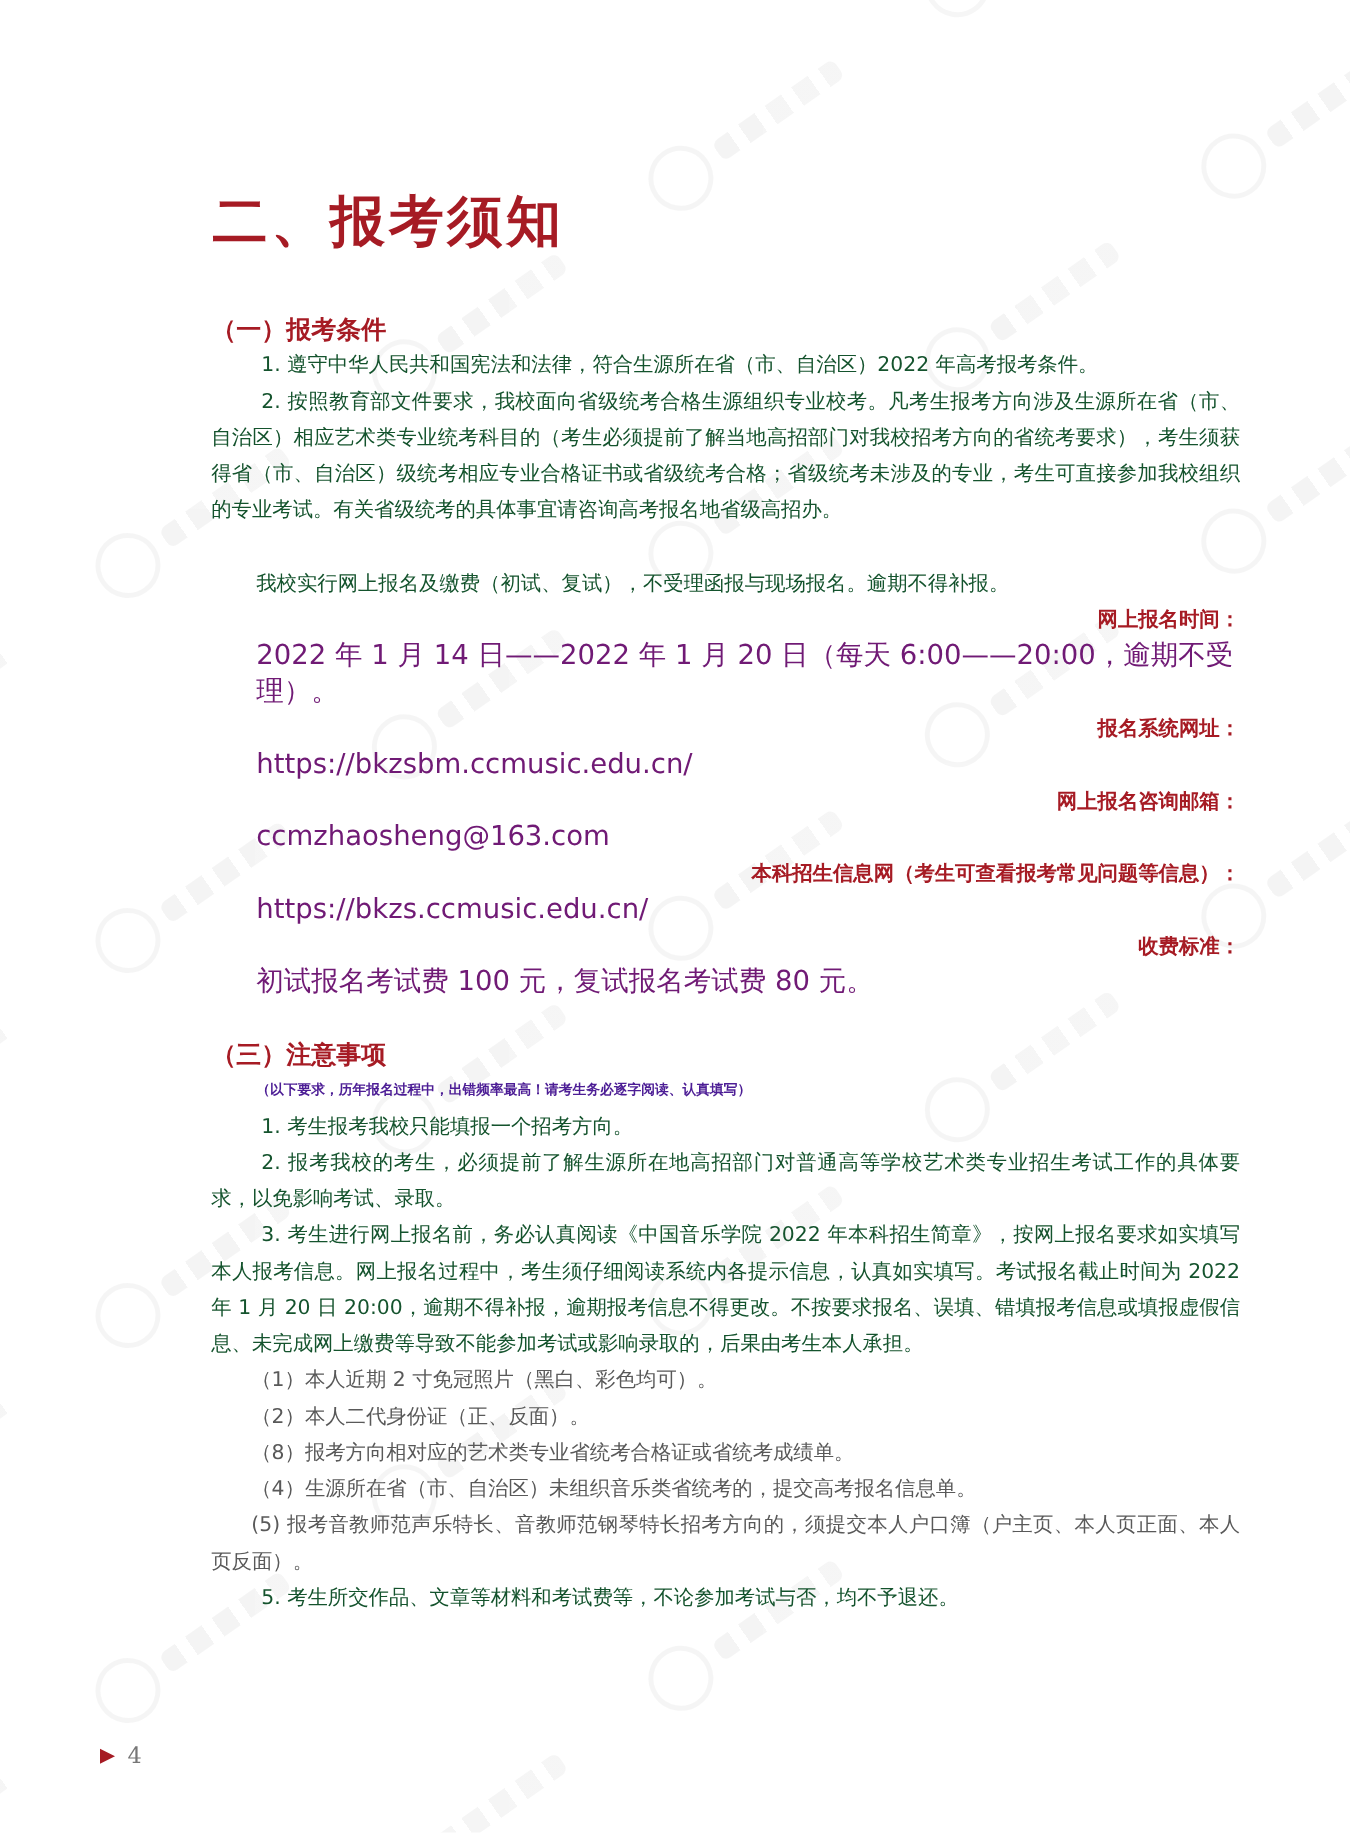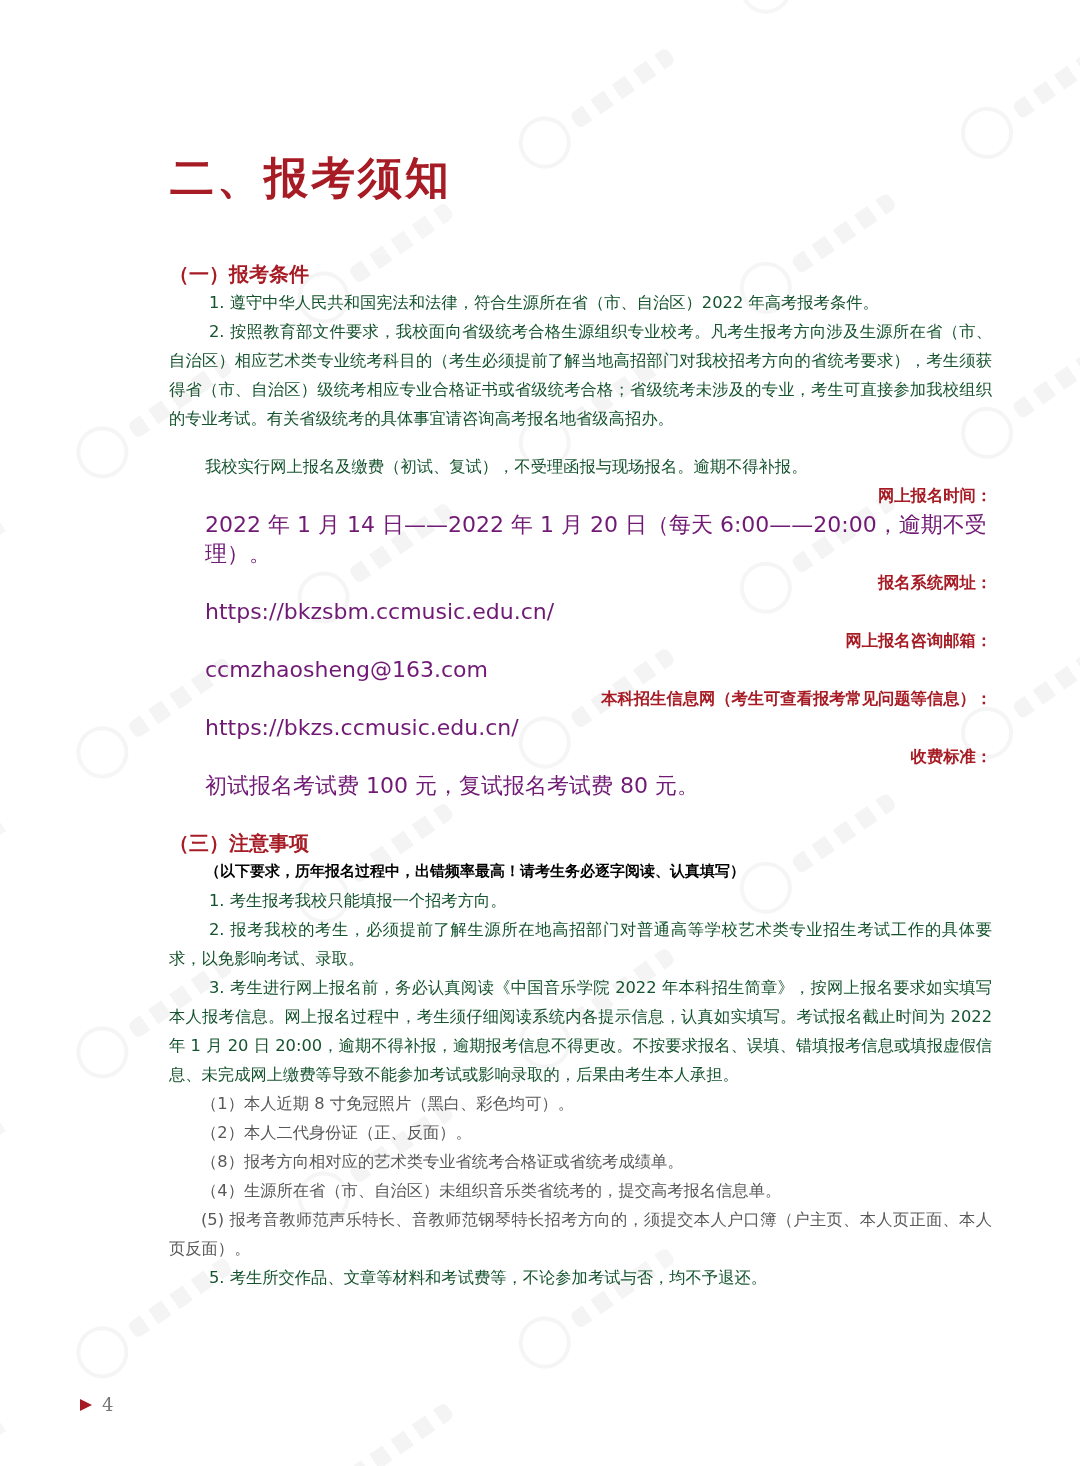--- a/index.html
+++ b/index.html
@@ -102,23 +102,23 @@
   .value {
     margin: 0;
     padding-left: 36px;
     font-size: 22px;
     line-height: 29px;
     color: #701a75;
   }
   .notice {
     margin: 0;
     padding-left: 36px;
-    font-size: 15px;
+    font-size: 11px;
     font-weight: bold;
-    color: #000000;
+    color: #4c1d95;
     line-height: 29px;
   }
   .sub-item {
     margin: 0;
     font-size: 16.3px;
     line-height: 29px;
     color: #595959;
     text-indent: 32px;
     text-align: justify;
   }
@@ -258,21 +258,21 @@
         <div class="wm-seal"></div>
         <div class="wm-text"></div>
       </div>
     </div>
 </div>
 
 <div class="page">
 
   <h1 class="main-title">二、报考须知</h1>
 
-  <section class="section" style="top:260px">
+  <section class="section" style="top:249px">
     <h2 class="section-heading">（一）报考条件</h2>
     <p class="para">1. 遵守中华人民共和国宪法和法律，符合生源所在省（市、自治区）2022 年高考报考条件。</p>
     <p class="para">2. 按照教育部文件要求，我校面向省级统考合格生源组织专业校考。凡考生报考方向涉及生源所在省（市、自治区）相应艺术类专业统考科目的（考生必须提前了解当地高招部门对我校招考方向的省统考要求），考生须获得省（市、自治区）级统考相应专业合格证书或省级统考合格；省级统考未涉及的专业，考生可直接参加我校组织的专业考试。有关省级统考的具体事宜请咨询高考报名地省级高招办。</p>
   </section>
 
   <section class="section" style="top:452px">
     <p class="para noindent">我校实行网上报名及缴费（初试、复试），不受理函报与现场报名。逾期不得补报。</p>
     <p class="label">网上报名时间：</p>
     <p class="value">2022 年 1 月 14 日——2022 年 1 月 20 日（每天 6:00——20:00，逾期不受理）。</p>
     <p class="label">报名系统网址：</p>
@@ -284,21 +284,21 @@
     <p class="label">收费标准：</p>
     <p class="value">初试报名考试费 100 元，复试报名考试费 80 元。</p>
   </section>
 
   <section class="section" style="top:829px">
     <h2 class="section-heading">（三）注意事项</h2>
     <p class="notice">（以下要求，历年报名过程中，出错频率最高！请考生务必逐字阅读、认真填写）</p>
     <p class="para">1. 考生报考我校只能填报一个招考方向。</p>
     <p class="para">2. 报考我校的考生，必须提前了解生源所在地高招部门对普通高等学校艺术类专业招生考试工作的具体要求，以免影响考试、录取。</p>
     <p class="para">3. 考生进行网上报名前，务必认真阅读《中国音乐学院 2022 年本科招生简章》，按网上报名要求如实填写本人报考信息。网上报名过程中，考生须仔细阅读系统内各提示信息，认真如实填写。考试报名截止时间为 2022 年 1 月 20 日 20:00，逾期不得补报，逾期报考信息不得更改。不按要求报名、误填、错填报考信息或填报虚假信息、未完成网上缴费等导致不能参加考试或影响录取的，后果由考生本人承担。</p>
-    <p class="sub-item">（1）本人近期 8 寸免冠照片（黑白、彩色均可）。</p>
+    <p class="sub-item">（1）本人近期 2 寸免冠照片（黑白、彩色均可）。</p>
     <p class="sub-item">（2）本人二代身份证（正、反面）。</p>
     <p class="sub-item">（8）报考方向相对应的艺术类专业省统考合格证或省统考成绩单。</p>
     <p class="sub-item">（4）生源所在省（市、自治区）未组织音乐类省统考的，提交高考报名信息单。</p>
     <p class="sub-item">(5) 报考音教师范声乐特长、音教师范钢琴特长招考方向的，须提交本人户口簿（户主页、本人页正面、本人页反面）。</p>
     <p class="para">5. 考生所交作品、文章等材料和考试费等，不论参加考试与否，均不予退还。</p>
   </section>
 
   <div class="footer">
     <span class="footer-arrow"></span>
     <span class="page-number">4</span>

